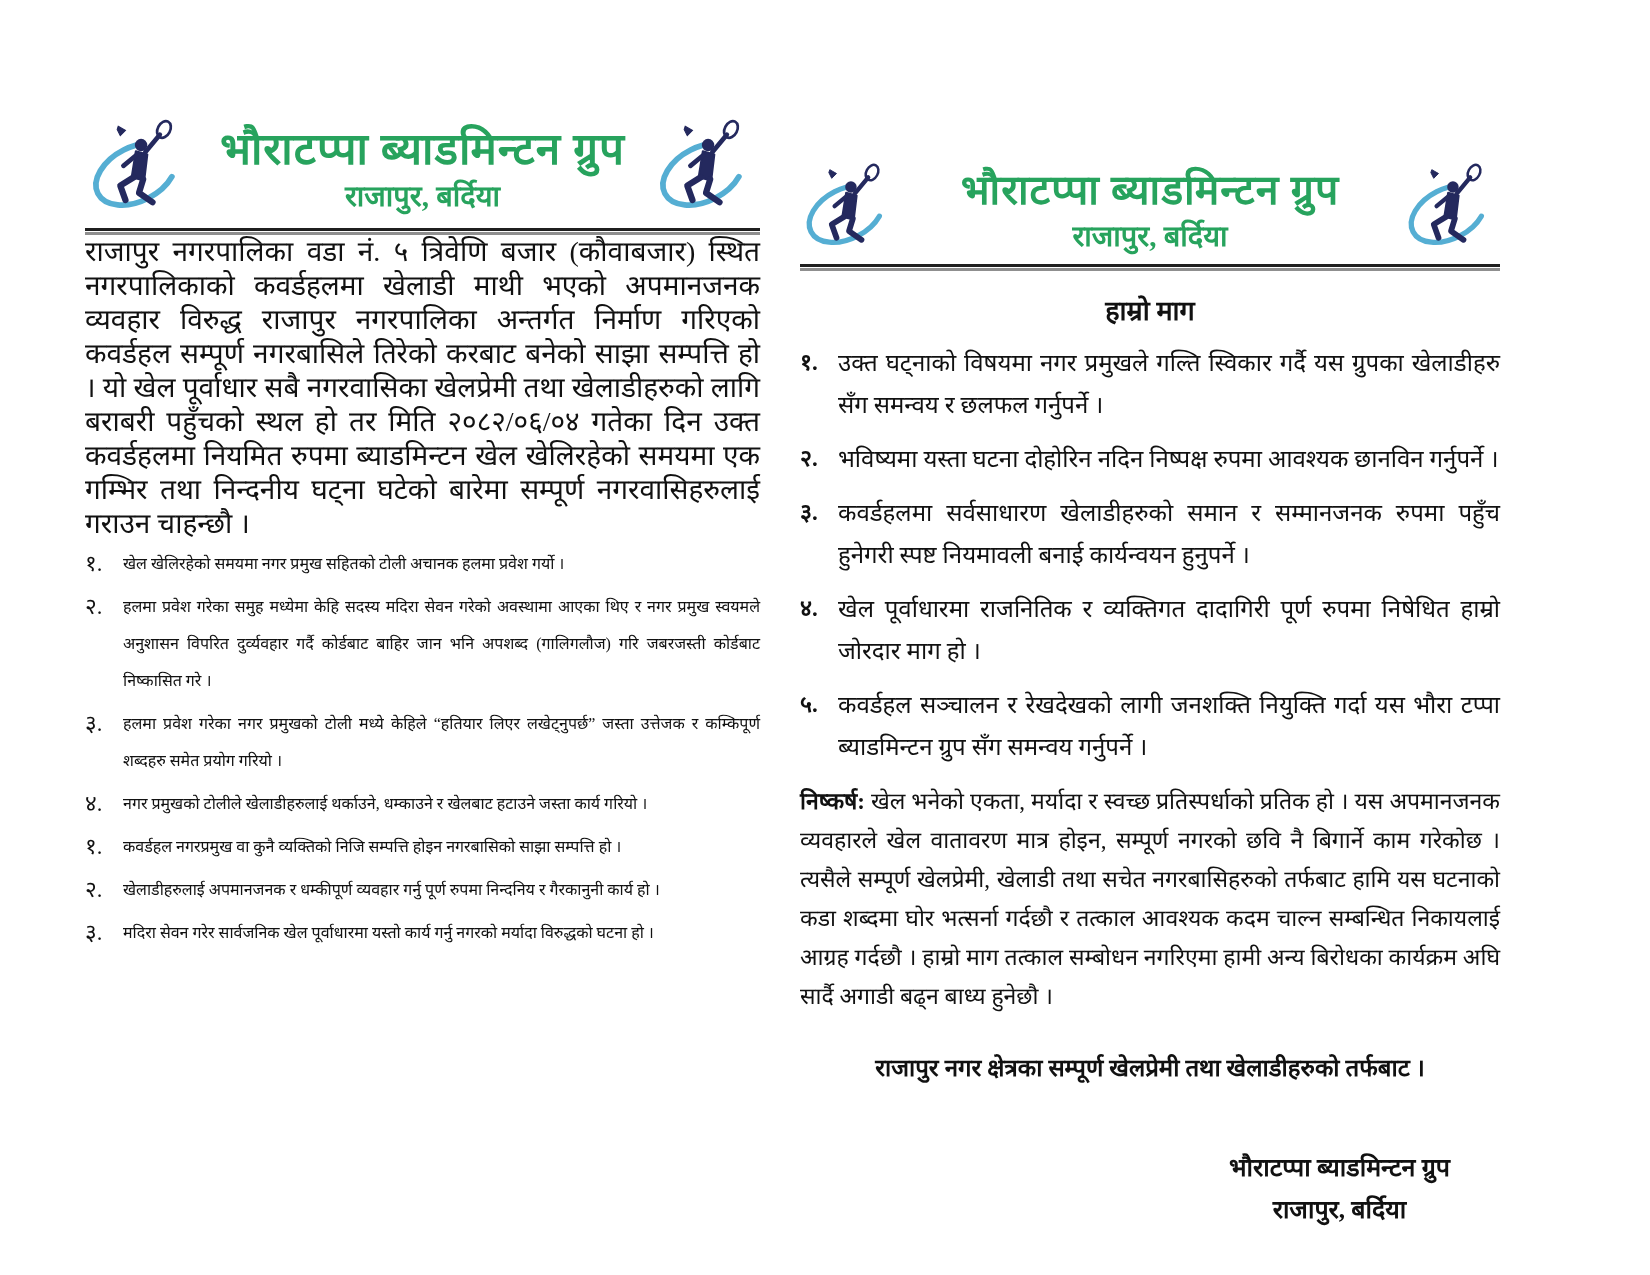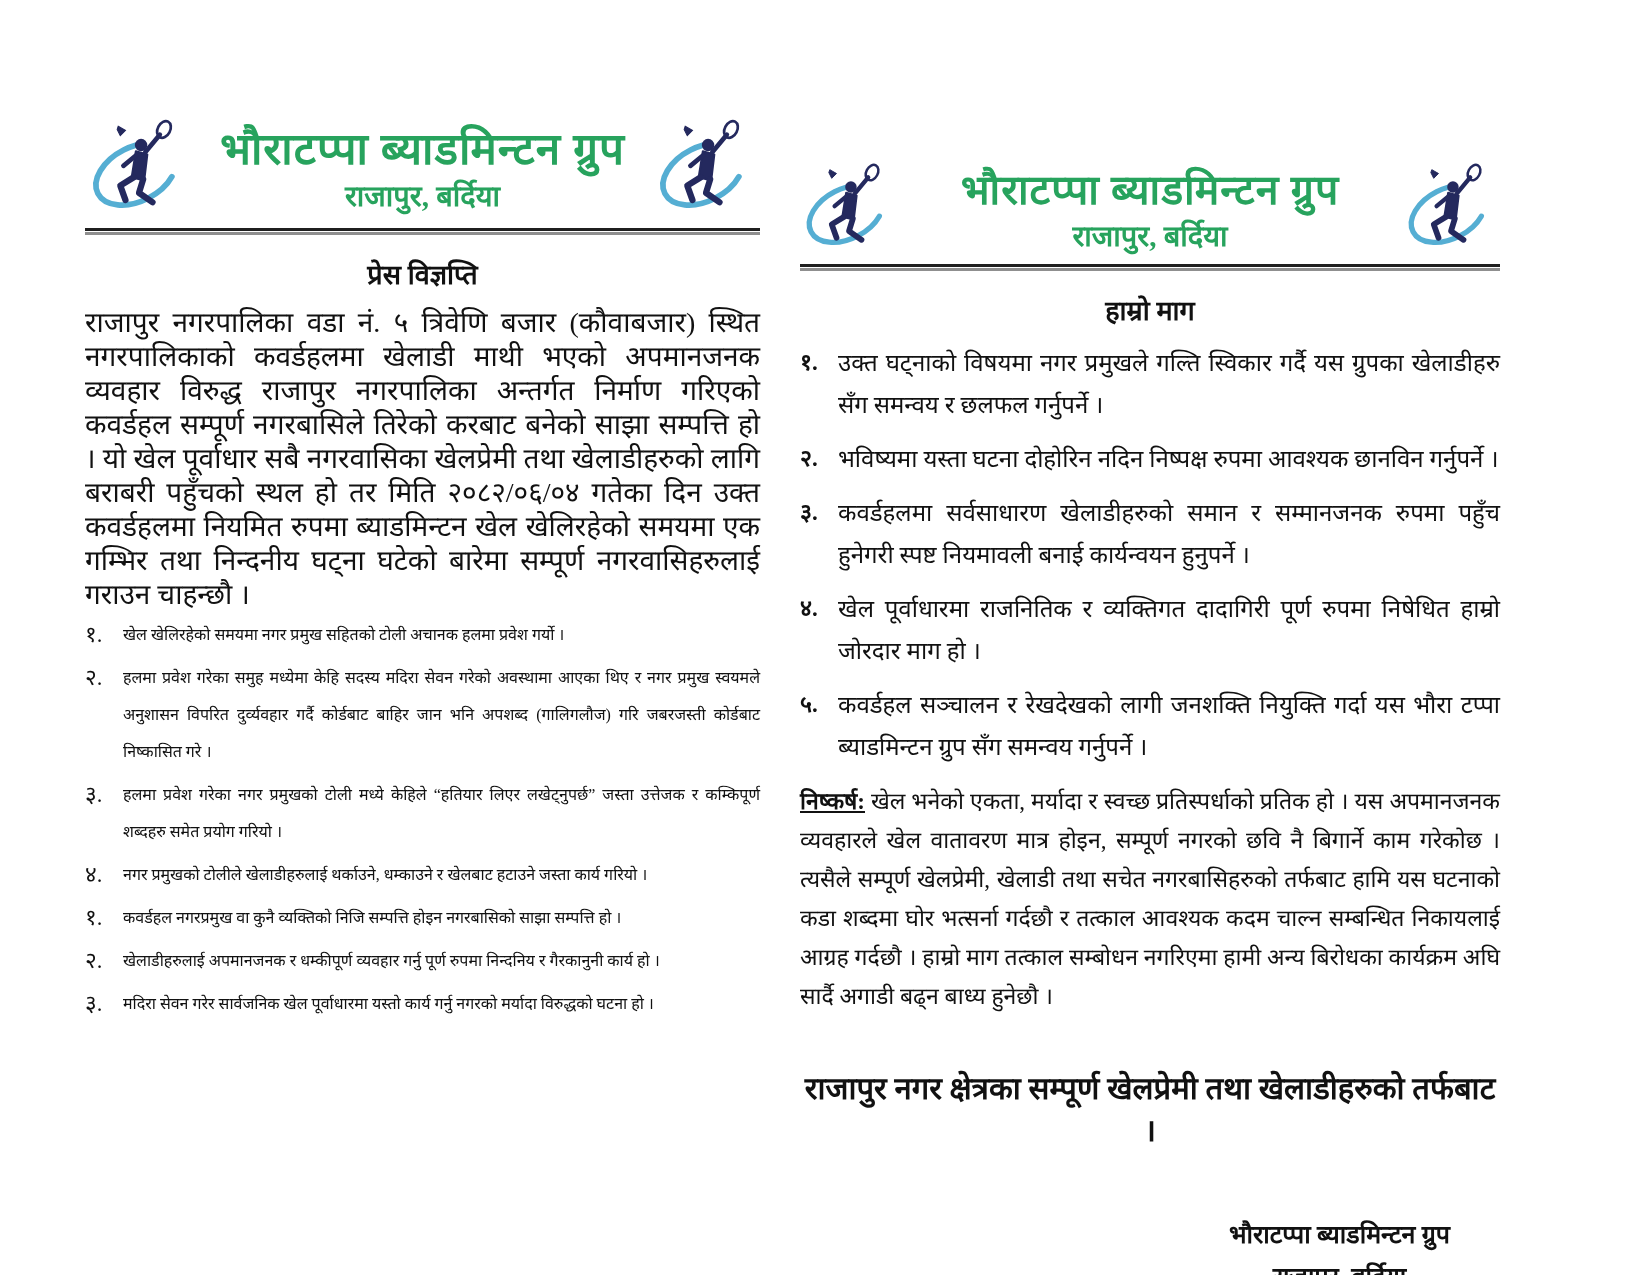--- a/index.html
+++ b/index.html
@@ -26,22 +26,22 @@
   .body-para{font-size:28px;line-height:34px;text-align:justify;margin:0;}
   .num-list{margin:4px 0 0 0;}
   .num-item{display:flex;margin-bottom:6px;}
   .num-item .marker{flex:0 0 38px;font-size:22.5px;line-height:37px;}
   .num-item .item-text{flex:1;font-size:16px;line-height:37px;text-align:justify;}
   #right-column .num-item{margin-bottom:12px;}
   #right-column .num-item .marker{font-weight:bold;font-size:23px;line-height:42px;}
   #right-column .num-item .item-text{font-size:24px;line-height:42px;}
 
   .conclusion-para{font-size:23px;line-height:39px;text-align:justify;margin:14px 0 0 0;}
-  .conclusion-label{font-weight:bold;text-decoration:underline;}
-  .closing-line{font-weight:bold;font-size:31px;text-align:center;margin-top:50px;}
+  .conclusion-label{font-weight:bold;}
+  .closing-line{font-weight:bold;font-size:24px;text-align:center;margin-top:34px;}
   .signature-block{margin-top:64px;text-align:center;float:right;padding-right:50px;}
   .signature-name{font-weight:bold;font-size:25px;line-height:42px;}
   .signature-location{font-weight:bold;font-size:25px;line-height:42px;}
 </style>
 </head>
 <body>
 
 <div id="left-column" class="column">
   <div class="org-header">
     <svg class="org-logo" viewBox="0 0 100 100">
@@ -70,21 +70,20 @@
         <line x1="56" y1="33" x2="70" y2="16" stroke-width="4.5" stroke-linecap="round"></line>
         <ellipse cx="74" cy="11" rx="6" ry="8.5" transform="rotate(28 74 11)" fill="none" stroke-width="2.6"></ellipse>
         <line x1="47" y1="36" x2="35" y2="46" stroke-width="4.5" stroke-linecap="round"></line>
         <path d="M45 57 L32 65 L37 79" fill="none" stroke-width="6" stroke-linecap="round" stroke-linejoin="round"></path>
         <path d="M54 59 L50 72 L63 81" fill="none" stroke-width="6" stroke-linecap="round" stroke-linejoin="round"></path>
       </g>
     </svg>
   </div>
   <div class="header-rule"></div>
 
-  <div class="section-heading">प्रेस विज्ञप्ति</div>
 
   <p class="body-para">राजापुर नगरपालिका वडा नं. ५ त्रिवेणि बजार (कौवाबजार) स्थित नगरपालिकाको कवर्डहलमा खेलाडी माथी भएको अपमानजनक व्यवहार विरुद्ध राजापुर नगरपालिका अन्तर्गत निर्माण गरिएको कवर्डहल सम्पूर्ण नगरबासिले तिरेको करबाट बनेको साझा सम्पत्ति हो । यो खेल पूर्वाधार सबै नगरवासिका खेलप्रेमी तथा खेलाडीहरुको लागि बराबरी पहुँचको स्थल हो तर मिति २०८२/०६/०४ गतेका दिन उक्त कवर्डहलमा नियमित रुपमा ब्याडमिन्टन खेल खेलिरहेको समयमा एक गम्भिर तथा निन्दनीय घट्ना घटेको बारेमा सम्पूर्ण नगरवासिहरुलाई गराउन चाहन्छौ ।</p>
 
 
   <div class="num-list">
 
       <div class="num-item">
         <span class="marker">१.</span>
         <span class="item-text">खेल खेलिरहेको समयमा नगर प्रमुख सहितको टोली अचानक हलमा प्रवेश गर्यो ।</span>
       </div>

